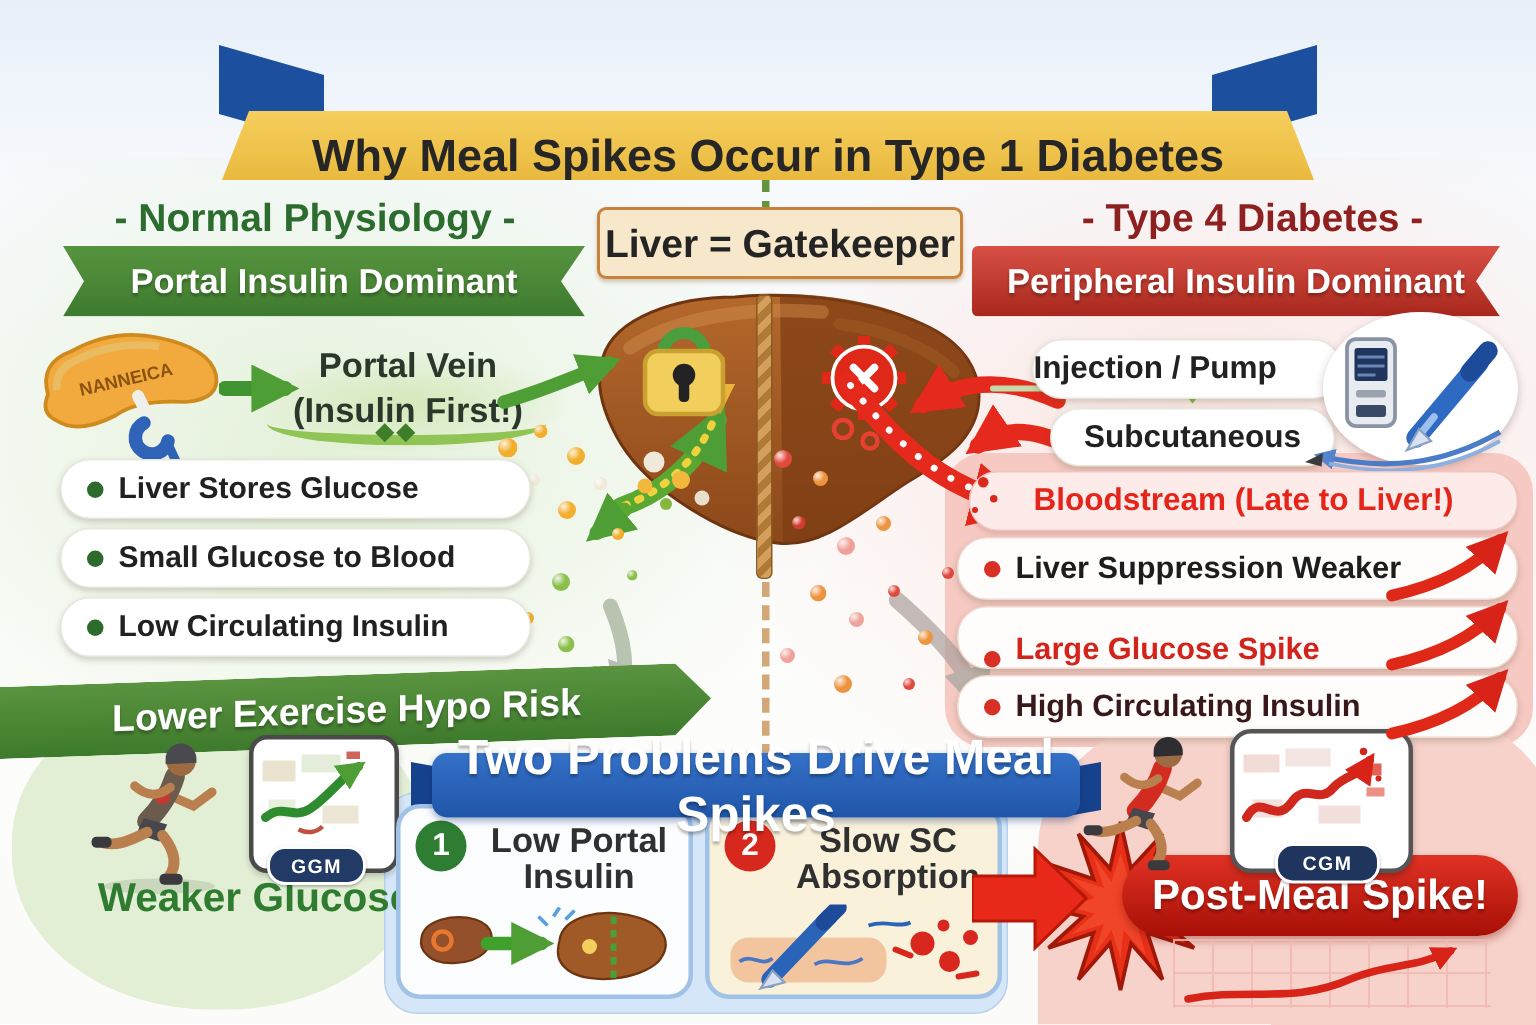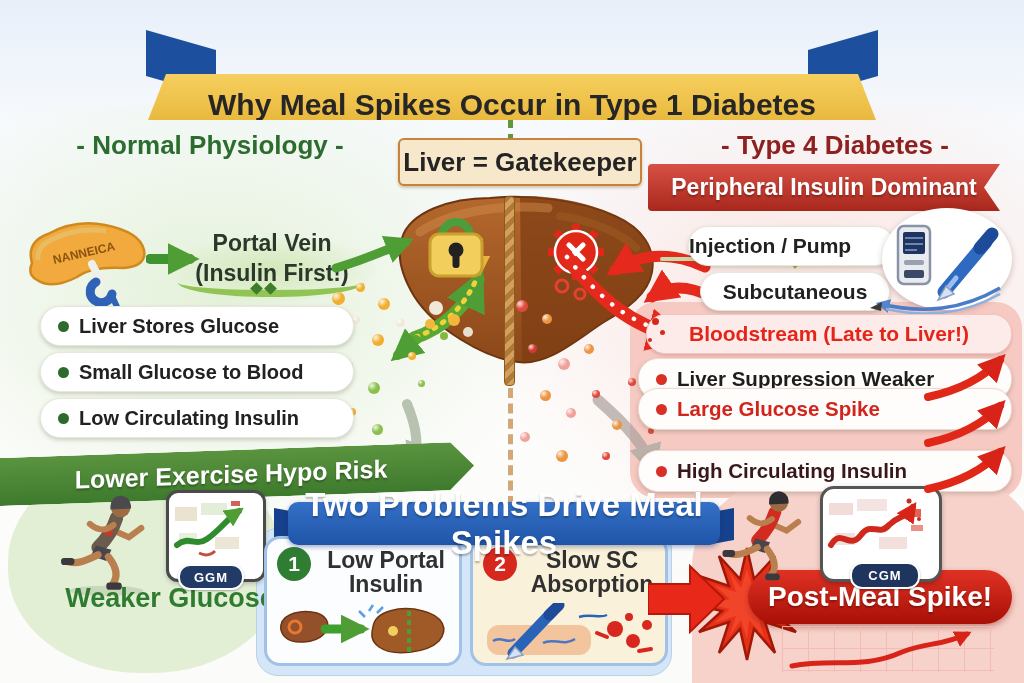--- a/index.html
+++ b/index.html
@@ -55,20 +55,23 @@
 
   <div class="abs" style="left:146px;top:40px;width:70px;height:46px;background:#1c4f9e;transform:skewY(16deg);z-index:5;"></div>
   <div class="abs" style="left:808px;top:40px;width:70px;height:46px;background:#1c4f9e;transform:skewY(-16deg);z-index:5;"></div>
   <div class="abs ctr" style="left:148px;top:74px;width:728px;height:46px;z-index:6;padding-top:16px;box-sizing:border-box;background:linear-gradient(180deg,#f6cf5e,#e9b93e);clip-path:polygon(18px 0,calc(100% - 18px) 0,100% 100%,0 100%);">
     <span class="bold" style="font-size:30px;color:#262626;">Why Meal Spikes Occur in Type 1 Diabetes</span>
   </div>
 
   <div class="abs ctr" style="left:30px;top:129px;width:360px;height:32px;z-index:5;">
     <span class="bold" style="font-size:26px;color:#2c6c2e;">- Normal Physiology -</span>
   </div>
+  <div class="abs ctr" style="left:42px;top:164px;width:348px;height:47px;z-index:5;background:linear-gradient(180deg,#57943f,#3e7a2e);clip-path:polygon(0 0,100% 0,calc(100% - 16px) 50%,100% 100%,0 100%,14px 50%);">
+    <span class="bold ribbon-txt" style="font-size:23px;color:#fff;">Portal Insulin Dominant</span>
+  </div>
 
   <svg class="abs" style="left:20px;top:216px;z-index:5;" width="155" height="112" viewBox="0 0 155 112">
     <path d="M12,47 Q6,26 28,18 Q55,3 85,9 Q120,16 124,34 Q127,50 104,52 Q72,50 57,61 Q32,74 17,64 Q7,59 12,47 Z" fill="#f2a93e" stroke="#cf8a1e" stroke-width="2.5"></path>
     <path d="M18,44 Q16,30 33,23 Q58,11 86,15" fill="none" stroke="#e7c06c" stroke-width="5" opacity=".8"></path>
     <text x="34" y="48" transform="rotate(-13 34 48)" font-size="12" font-weight="bold" fill="#8a5410" font-family="Liberation Sans,sans-serif">NANNEICA</text>
     <path d="M72,48 L80,64" stroke="#f0f0ea" stroke-width="8" stroke-linecap="round"></path>
     <path d="M76,66 a11,11 0 1 0 16,12" fill="none" stroke="#2e63b8" stroke-width="9" stroke-linecap="round"></path>
     <path d="M92,80 L104,106" stroke="#2e63b8" stroke-width="6" stroke-linecap="round"></path>
   </svg>
   <svg class="abs" style="left:146px;top:242px;z-index:5;" width="64" height="34" viewBox="0 0 64 34">
@@ -243,21 +246,21 @@
     <span class="bold" style="font-size:21px;color:#e52519;">Bloodstream (Late to Liver!)</span>
   </div>
   <div class="dot" style="left:652px;top:318px;width:7px;height:7px;background:#d8281c;z-index:6;"></div>
   <div class="dot" style="left:660px;top:330px;width:5px;height:5px;background:#d8281c;z-index:6;"></div>
   <div class="dot" style="left:648px;top:338px;width:4px;height:4px;background:#d8281c;z-index:6;"></div>
 
   <div class="pill" style="left:638px;top:358px;width:372px;height:40px;background:#fffdfb;border-color:#eed8d0;z-index:5;">
     <span class="dotb" style="background:#d93025;"></span>
     <span style="font-size:20.5px;color:#1d1d1d;">Liver Suppression Weaker</span>
   </div>
-  <div class="pill" style="left:638px;top:388px;width:372px;height:40px;background:#fffdfb;border-color:#eed8d0;z-index:5;">
+  <div class="pill" style="left:638px;top:404px;width:372px;height:40px;background:#fffdfb;border-color:#eed8d0;z-index:5;align-items:flex-end;">
     <span class="dotb" style="background:#d93025;"></span>
     <span style="font-size:20.5px;color:#d3241c;">Large Glucose Spike</span>
   </div>
   <div class="pill" style="left:638px;top:450px;width:372px;height:40px;background:#fffdfb;border-color:#eed8d0;z-index:5;">
     <span class="dotb" style="background:#d93025;"></span>
     <span style="font-size:20.5px;color:#38181a;">High Circulating Insulin</span>
   </div>
   <svg class="abs" style="left:922px;top:350px;z-index:6;" width="98" height="54" viewBox="0 0 98 54">
     <path d="M6,47 C38,40 62,27 78,10" fill="none" stroke="#e02818" stroke-width="8" stroke-linecap="round" marker-end="url(#ah-dred)"></path>
   </svg>

